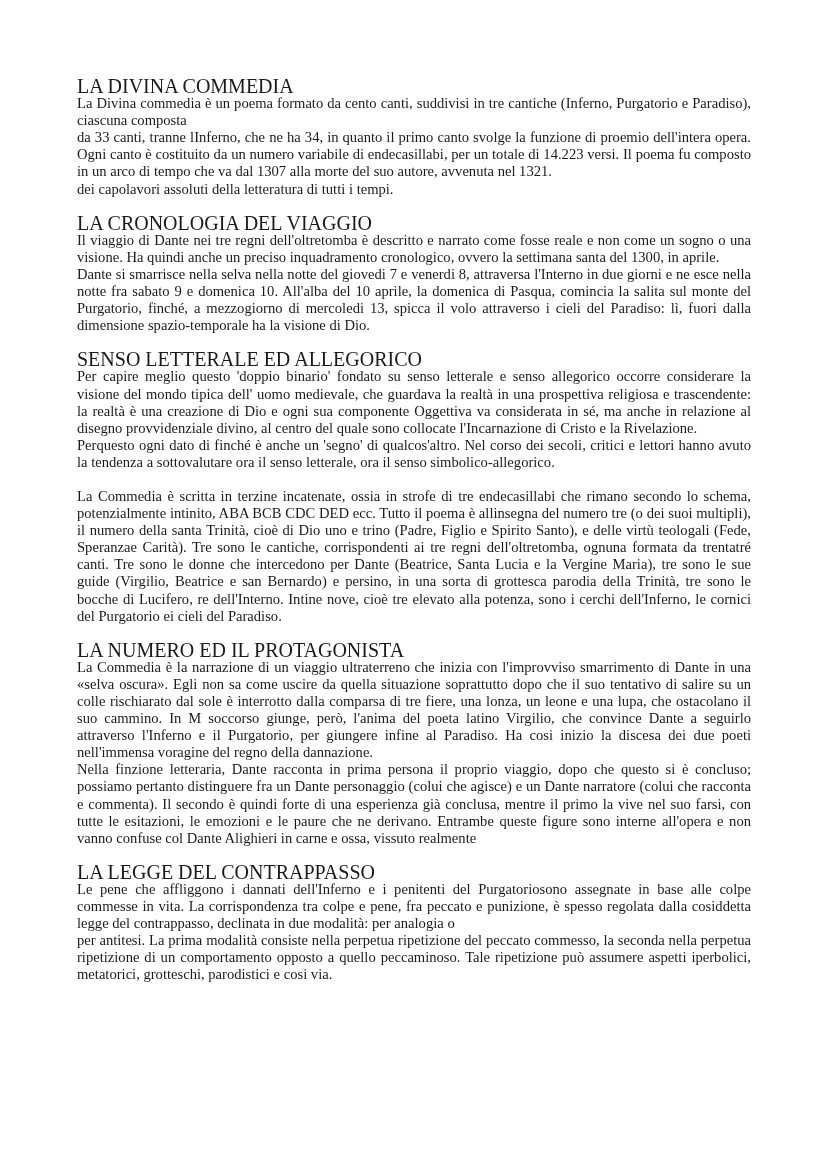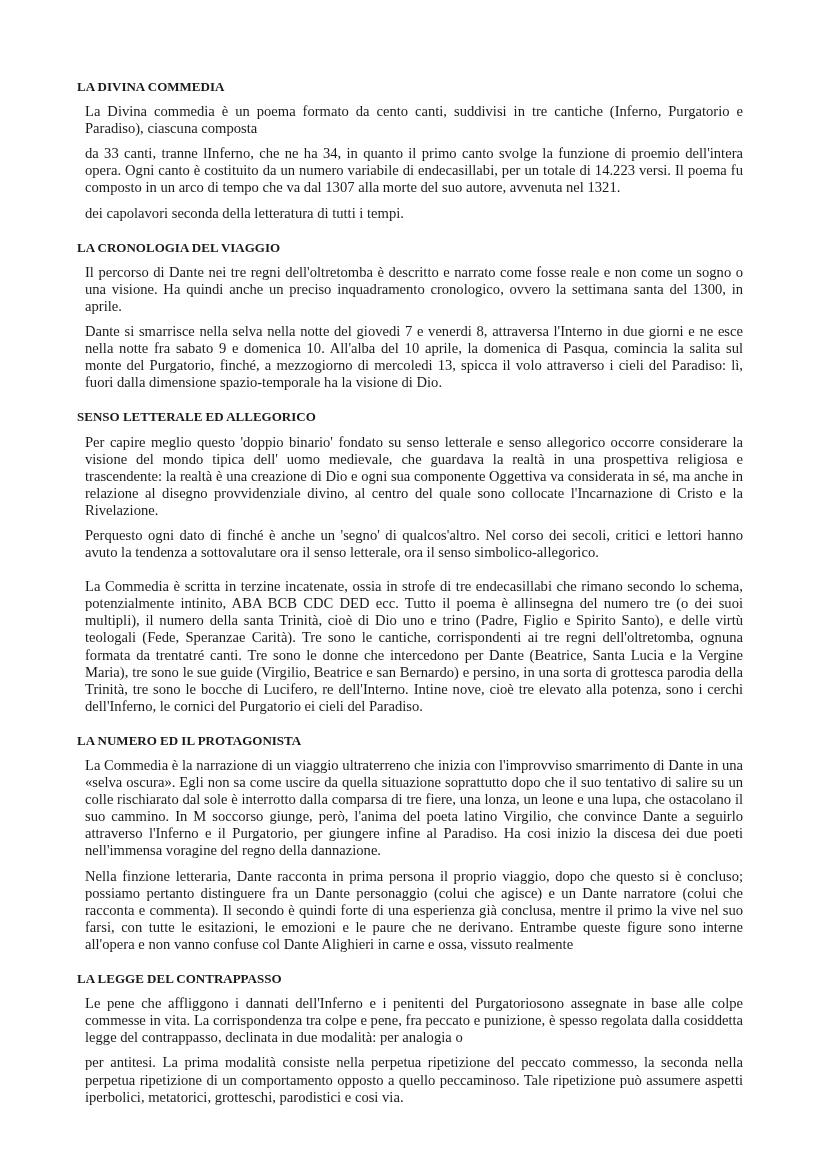--- a/index.html
+++ b/index.html
@@ -8,38 +8,38 @@
       position: absolute;
       left: 77px;
       top: 78px;
       width: 674px;
       font-family: "Liberation Serif", "DejaVu Serif", serif;
       font-size: 14.6px;
       line-height: 17.1px;
       color: #1a1a1a;
     }
     .section { margin-bottom: 17px; }
-    .section-title { margin: 0; font-weight: bold; font-size: 13px; line-height: 17.1px; }
-    .para { margin: 8px; text-align: justify; }
+    .section-title { margin: 0; font-weight: normal; font-size: 20px; line-height: 17.1px; }
+    .para { margin: 0; text-align: justify; }
   </style>
 </head>
 <body>
 
 <div class="page">
 
   <div class="section">
     <h2 class="section-title">LA DIVINA COMMEDIA</h2>
     <p class="para">La Divina commedia è un poema formato da cento canti, suddivisi in tre cantiche (Inferno, Purgatorio e Paradiso), ciascuna composta</p>
     <p class="para">da 33 canti, tranne lInferno, che ne ha 34, in quanto il primo canto svolge la funzione di proemio dell'intera opera. Ogni canto è costituito da un numero variabile di endecasillabi, per un totale di 14.223 versi. Il poema fu composto in un arco di tempo che va dal 1307 alla morte del suo autore, avvenuta nel 1321.</p>
-    <p class="para">dei capolavori seconda della letteratura di tutti i tempi.</p>
+    <p class="para">dei capolavori assoluti della letteratura di tutti i tempi.</p>
   </div>
 
   <div class="section">
     <h2 class="section-title">LA CRONOLOGIA DEL VIAGGIO</h2>
-    <p class="para">Il percorso di Dante nei tre regni dell'oltretomba è descritto e narrato come fosse reale e non come un sogno o una visione. Ha quindi anche un preciso inquadramento cronologico, ovvero la settimana santa del 1300, in aprile.</p>
+    <p class="para">Il viaggio di Dante nei tre regni dell'oltretomba è descritto e narrato come fosse reale e non come un sogno o una visione. Ha quindi anche un preciso inquadramento cronologico, ovvero la settimana santa del 1300, in aprile.</p>
     <p class="para">Dante si smarrisce nella selva nella notte del giovedi 7 e venerdi 8, attraversa l'Interno in due giorni e ne esce nella notte fra sabato 9 e domenica 10. All'alba del 10 aprile, la domenica di Pasqua, comincia la salita sul monte del Purgatorio, finché, a mezzogiorno di mercoledi 13, spicca il volo attraverso i cieli del Paradiso: lì, fuori dalla dimensione spazio-temporale ha la visione di Dio.</p>
   </div>
 
   <div class="section">
     <h2 class="section-title">SENSO LETTERALE ED ALLEGORICO</h2>
     <p class="para">Per capire meglio questo 'doppio binario' fondato su senso letterale e senso allegorico occorre considerare la visione del mondo tipica dell' uomo medievale, che guardava la realtà in una prospettiva religiosa e trascendente: la realtà è una creazione di Dio e ogni sua componente Oggettiva va considerata in sé, ma anche in relazione al disegno provvidenziale divino, al centro del quale sono collocate l'Incarnazione di Cristo e la Rivelazione.</p>
     <p class="para">Perquesto ogni dato di finché è anche un 'segno' di qualcos'altro. Nel corso dei secoli, critici e lettori hanno avuto la tendenza a sottovalutare ora il senso letterale, ora il senso simbolico-allegorico.</p>
   </div>
 
   <div class="section">

